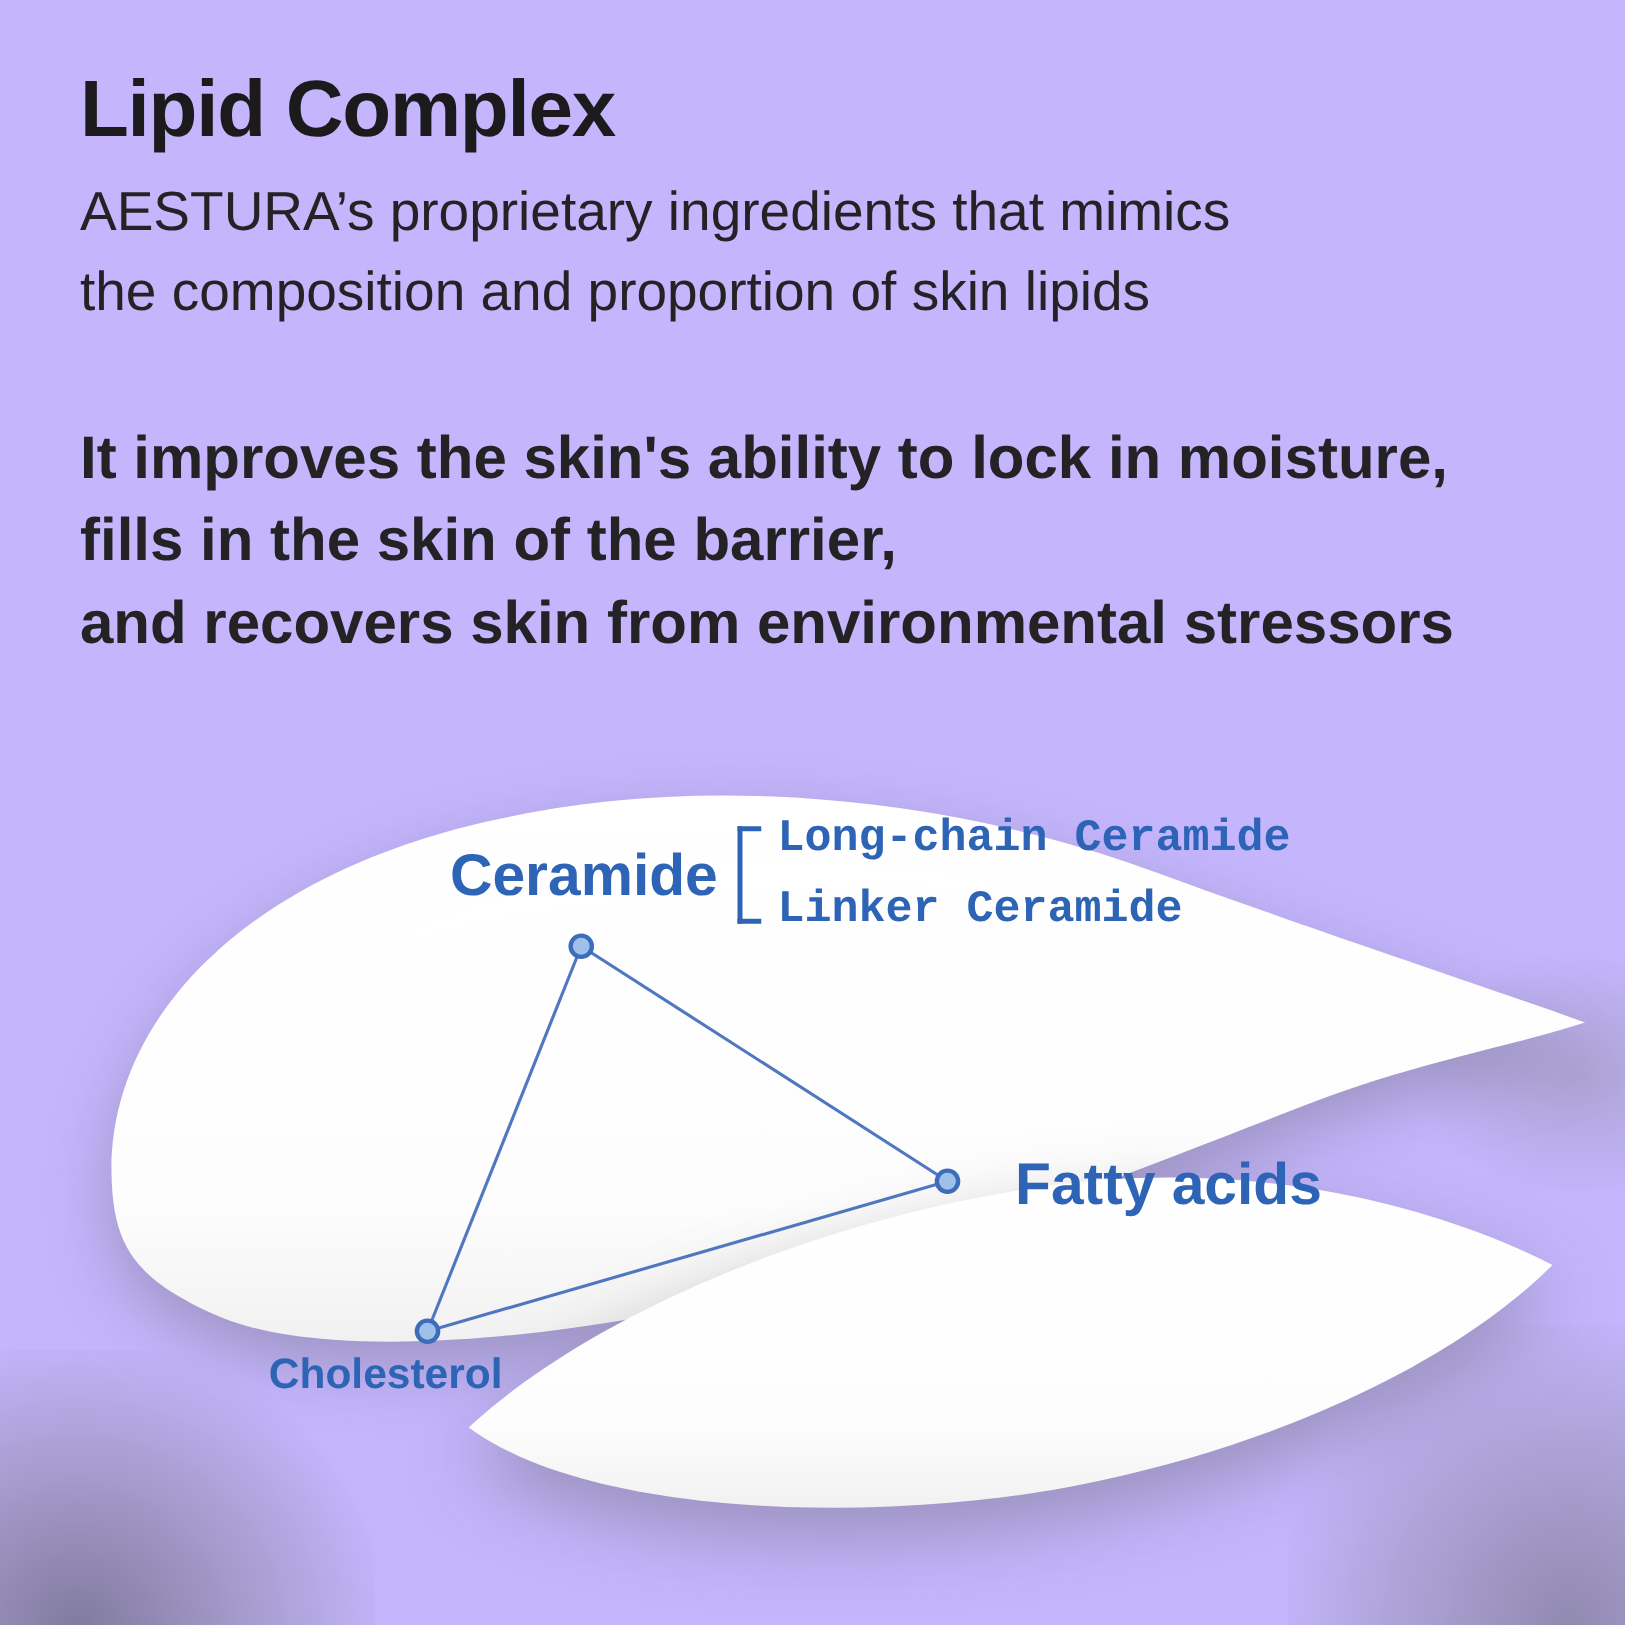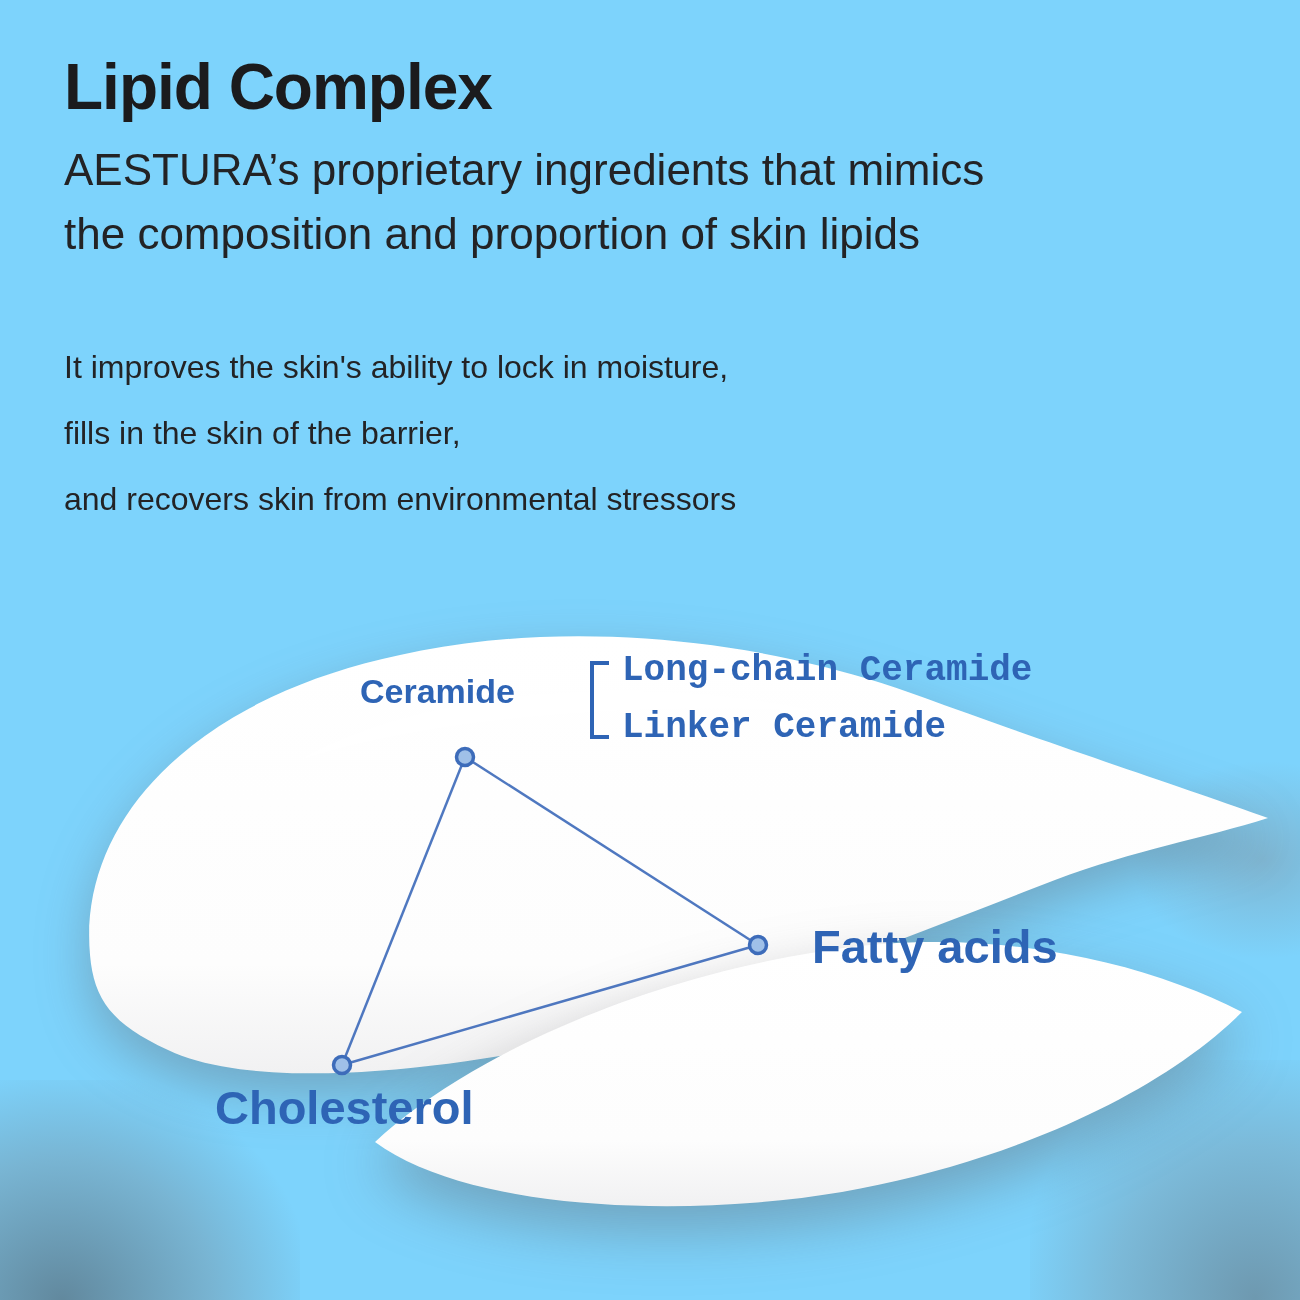--- a/index.html
+++ b/index.html
@@ -2,38 +2,38 @@
 <html style="--accent: #2e64b5;"><head>
 <meta charset="utf-8">
 <style>
   * { margin:0; padding:0; box-sizing:border-box; }
   html,body { background:#ffffff; }
   body { font-family:"Liberation Sans","DejaVu Sans",sans-serif; }
 
   .canvas {
     position:relative;
     width:1300px; height:1300px;
-    background:#7dd3fc;
+    background:#c4b5fd;
     overflow:hidden;
   }
 
   
   .title {
     position:absolute; left:64px; top:50px;
     font-size:64px; font-weight:700; letter-spacing:-1px;
     color:#1b1b1d;
   }
   .subtitle {
     position:absolute; left:64px; top:138px;
     font-size:44px; line-height:64px; font-weight:400;
     color:#232325;
   }
   .body-text {
     position:absolute; left:64px; top:334px;
-    font-size:32px; line-height:66px; font-weight:400;
+    font-size:48px; line-height:66px; font-weight:700;
     color:#232325;
   }
   .subtitle div, .body-text div { white-space:nowrap; }
 
   
   .shade { position:absolute; pointer-events:none; }
   .shade-bl {
     left:-40px; top:1080px; width:340px; height:260px;
     background:radial-gradient(ellipse at 30% 85%, rgba(75,75,80,.55) 0%, rgba(110,110,115,.30) 45%, rgba(120,120,125,0) 75%);
   }
@@ -52,23 +52,23 @@
 
   
   .triangle-svg { position:absolute; left:0; top:0; }
 
   .diag-label {
     position:absolute;
     color:var(--accent,#2e64b5);
     font-weight:700;
     white-space:nowrap;
   }
-  .label-ceramide   { left:360px; top:672px;  font-size:34px; }
+  .label-ceramide   { left:360px; top:672px;  font-size:47px; }
   .label-fatty      { left:784px; top:919px;  font-size:47px;margin-left:28px; }
-  .label-chol       { left:215px; top:1080px; font-size:47px;text-align:center; }
+  .label-chol       { left:215px; top:1080px; font-size:34px;text-align:center; }
 
   .ceramide-bracket {
     position:absolute; left:590px; top:661px;
     width:19px; height:78px;
     border-left:4px solid var(--accent,#2e64b5);
     border-top:4px solid var(--accent,#2e64b5);
     border-bottom:4px solid var(--accent,#2e64b5);
   }
   .sub-label {
     position:absolute;

